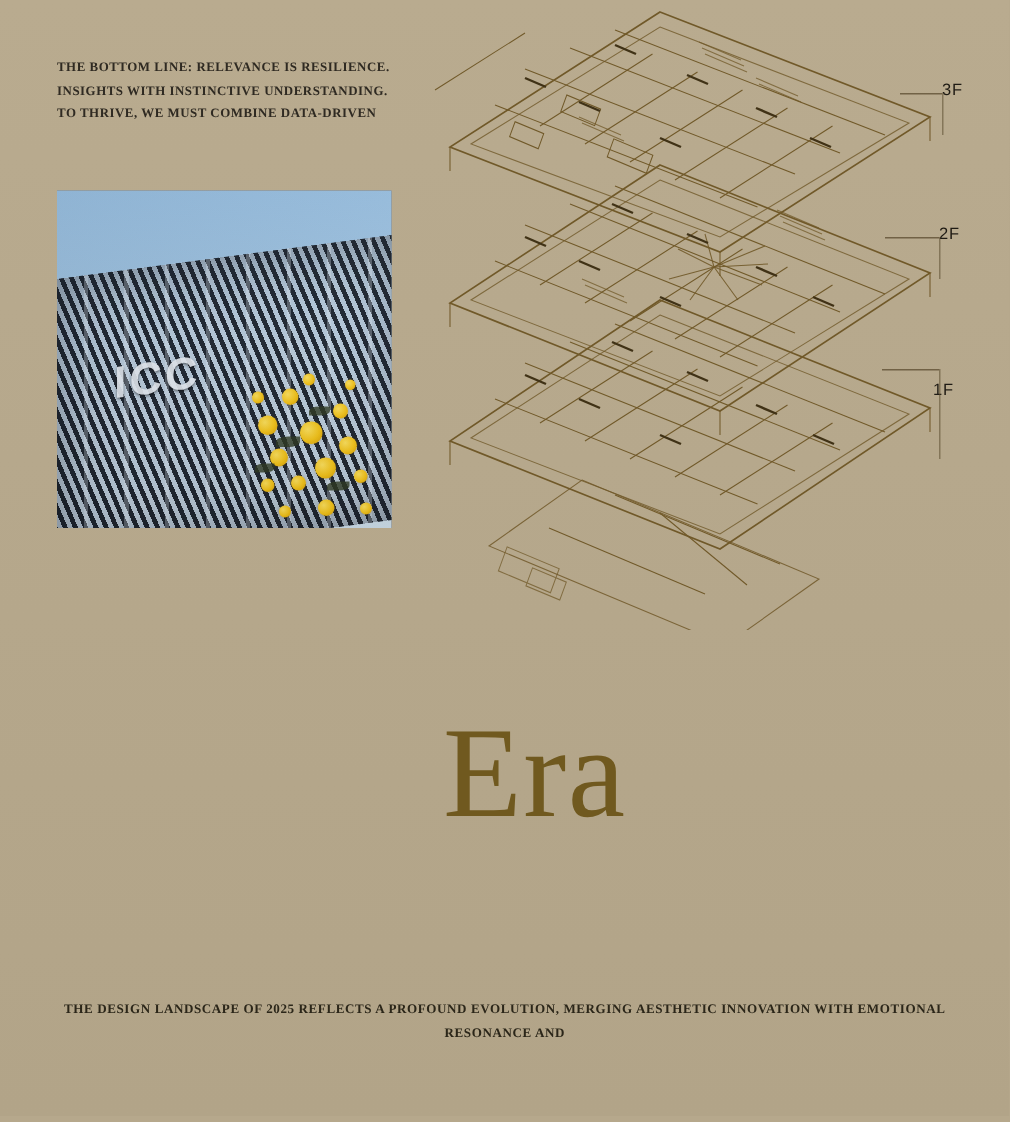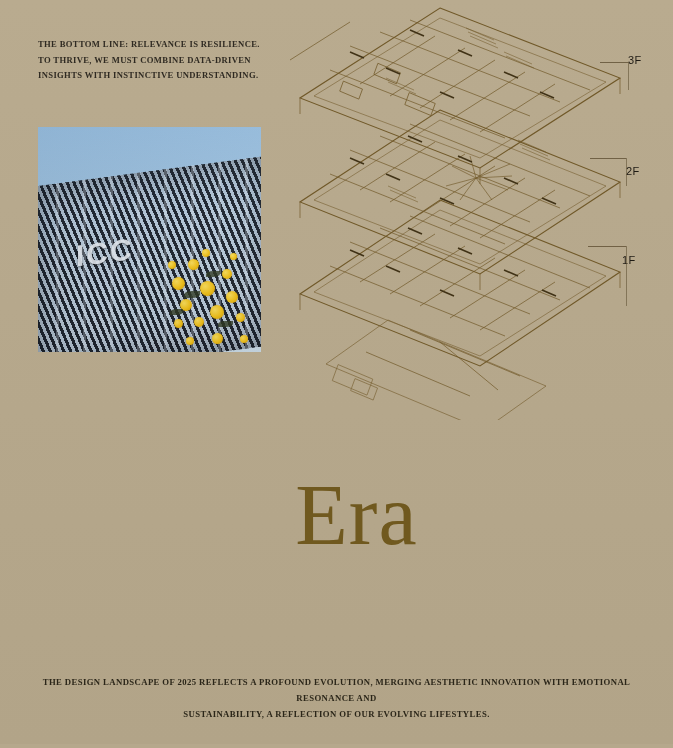--- a/index.html
+++ b/index.html
@@ -176,32 +176,32 @@
     top: 664px;
     text-align: center;
     font-family: "Liberation Serif", serif;
     font-size: 8.7px;
     font-weight: 700;
     letter-spacing: 0.4px;
     line-height: 16px;
     color: #2b2619;
     text-transform: uppercase;
   }
-  .bottom-caption .l1 { padding: 0 38px; margin-top: 10px; }
+  .bottom-caption .l1 { padding: 0 38px; }
   .bottom-caption .l2 { }
 </style>
 </head>
 <body>
 
 <div class="page">
 
   <div class="intro-caption">
     <div>THE BOTTOM LINE: RELEVANCE IS RESILIENCE.</div>
+    <div>INSIGHTS WITH INSTINCTIVE UNDERSTANDING.</div>
     <div>TO THRIVE, WE MUST COMBINE DATA-DRIVEN</div>
-    <div>INSIGHTS WITH INSTINCTIVE UNDERSTANDING.</div>
   </div>
 
   <div class="photo-frame">
     <div class="photo-sky"></div>
     <div class="photo-building"></div>
     <div class="photo-sign">
       <span>ICC</span>
     </div>
     <div class="photo-blossom">
       <i style="left:6px;  top:30px; width:13px; height:13px;"></i>
@@ -355,30 +355,29 @@
 
       </g>
     </svg>
 
     
     <div class="leader" style="left:330px; top:62px; width:28px;"></div>
     <div class="plan-label" style="left:358px; top:54px;">3F</div>
     <div class="leader-v" style="left:358px; top:62px; height:28px;"></div>
 
     <div class="leader" style="left:320px; top:158px; width:36px;"></div>
-    <div class="plan-label" style="left:356px; top:165px;">2F</div>
+    <div class="plan-label" style="left:356px; top:150px;">2F</div>
     <div class="leader-v" style="left:356px; top:158px; height:28px;"></div>
 
     <div class="leader" style="left:318px; top:246px; width:38px;"></div>
     <div class="plan-label" style="left:352px; top:234px;margin-top:20px;">1F</div>
     <div class="leader-v" style="left:356px; top:246px; height:60px;"></div>
   </div>
 
   <div class="title-block">
     <div class="title-line second">Era</div>
   </div>
 
   <div class="bottom-caption">
     <div class="l1">THE DESIGN LANDSCAPE OF 2025 REFLECTS A PROFOUND  EVOLUTION, MERGING AESTHETIC INNOVATION WITH EMOTIONAL RESONANCE AND</div>
-    <div class="l2">SUSTAINABILITY, A REFLECTION OF OUR EVOLVING LIFESTYLES.</div>
   </div>
 
 </div>
 
 </body></html>

